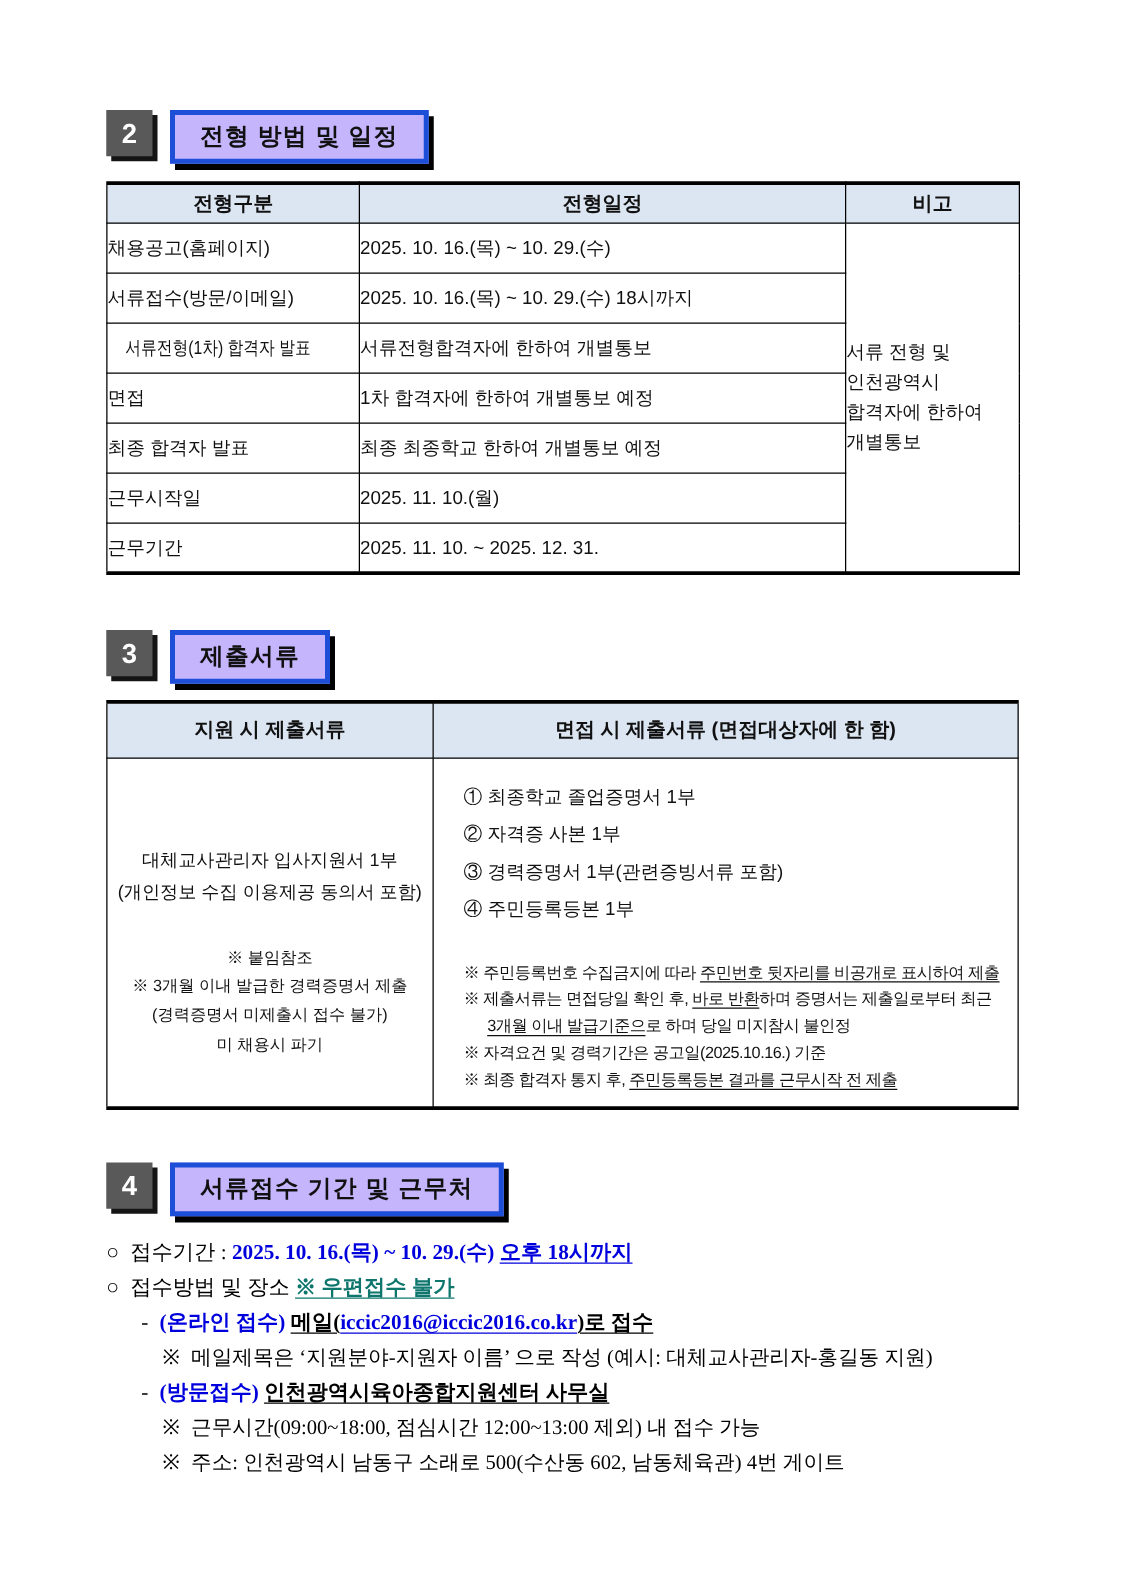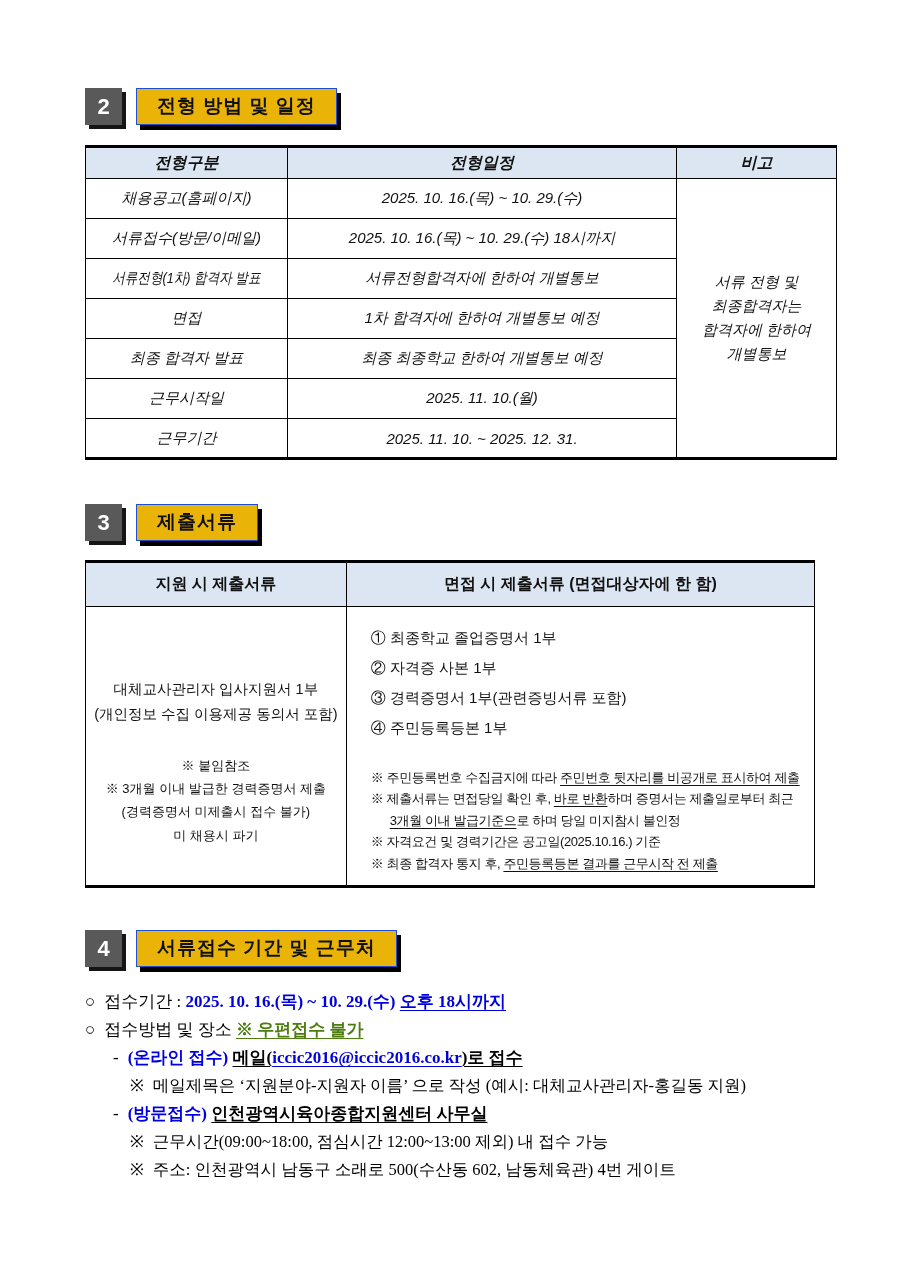--- a/index.html
+++ b/index.html
@@ -12,35 +12,35 @@
   .content { width:730px; }
 
   
   .sec-header { display:flex; align-items:flex-start; gap:14px; height:44px; }
   .badge {
     width:37px; height:37px; background:#595959; color:#fff;
     font-size:22px; font-weight:700; display:flex; align-items:center; justify-content:center;
     box-shadow:4px 4px 0 #151515;
   }
   .title-box {
-    background:#eab308; border:1px solid #1d4ed8; box-shadow:4px 5px 0 #000;
+    background:#c4b5fd; border:4px solid #1d4ed8; box-shadow:4px 5px 0 #000;
     padding:4px 20px 5px 20px; font-size:19px; font-weight:800; letter-spacing:1px;
     white-space:nowrap;
   }
 
   
   table { border-collapse:collapse; width:730px; table-layout:fixed;
           border-top:3px solid #000; border-bottom:3px solid #000;
           border-left:1px solid #000; border-right:1px solid #000; }
   th, td { border:1px solid #000; }
   th { background:#dce6f2; font-size:16px; font-weight:700; text-align:center; }
 
-  .schedule-tbl { margin-top:13px;font-style:italic; }
+  .schedule-tbl { margin-top:13px; }
   .schedule-tbl th { height:32px; }
-  .schedule-tbl td { height:40px; text-align:center; font-size:15px; }
+  .schedule-tbl td { height:40px; text-align:left; font-size:15px; }
   .schedule-tbl .remark { font-size:15px; line-height:1.6; white-space:pre-line; }
   .compress { display:inline-block; transform:scaleX(0.84); transform-origin:center; white-space:nowrap; }
 
   .submission-tbl { margin-top:12px; }
   .submission-tbl th { height:45px; }
   .submission-tbl td { height:280px; vertical-align:middle; }
   .left-cell { text-align:center; }
   .left-main { font-size:14.5px; line-height:1.75;margin-top:32px; }
   .left-notes { margin-top:26px; font-size:13px; line-height:1.8; }
   .right-cell { vertical-align:top !important; text-align:left; padding:16px 12px 10px 24px; }
@@ -51,21 +51,21 @@
   
   .notice { margin-top:14px; font-family:"Liberation Serif", serif; font-size:17px; color:#000; }
   .nline { display:flex; line-height:28px; white-space:nowrap; }
   .nline .marker { flex:0 0 auto; margin-right:9px; }
   .indent-0 { padding-left:0; }
   .indent-1 { padding-left:28px; }
   .indent-2 { padding-left:45px; font-size:16.5px; }
 
   
   .c-blue { color:#0000dd; }
-  .c-red  { color:#4d7c0f; }
+  .c-red  { color:#0f766e; }
   .c-b    { font-weight:700; }
   .c-u    { text-decoration:underline; text-underline-offset:3px; }
 
   .sec-3 { margin-top:44px; }
   .sec-4 { margin-top:42px; }
 </style>
 </head>
 <body>
 
 <div class="page">
@@ -74,29 +74,29 @@
     <div class="sec-header">
       <div class="badge">2</div>
       <div class="title-box">전형 방법 및 일정</div>
     </div>
 
     <table class="schedule-tbl">
       <thead>
         <tr>
           <th style="width:202px">전형구분</th>
           <th style="width:389px">전형일정</th>
-          <th style="width:160px">비고</th>
+          <th style="width:139px">비고</th>
         </tr>
       </thead>
       <tbody>
           <tr>
             <td>채용공고(홈페이지)</td>
             <td>2025. 10. 16.(목) ~ 10. 29.(수)</td>
             <td rowspan="7" class="remark">서류 전형 및
-최종합격자는
+인천광역시
 합격자에 한하여
 개별통보</td>
           </tr>
           <tr>
             <td>서류접수(방문/이메일)</td>
             <td>2025. 10. 16.(목) ~ 10. 29.(수) 18시까지</td>
           </tr>
           <tr>
             <td><span class="compress">서류전형(1차) 합격자 발표</span></td>
             <td>서류전형합격자에 한하여 개별통보</td>

